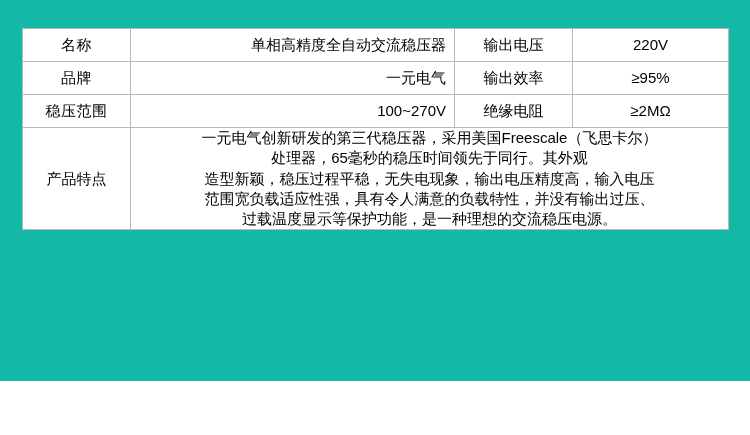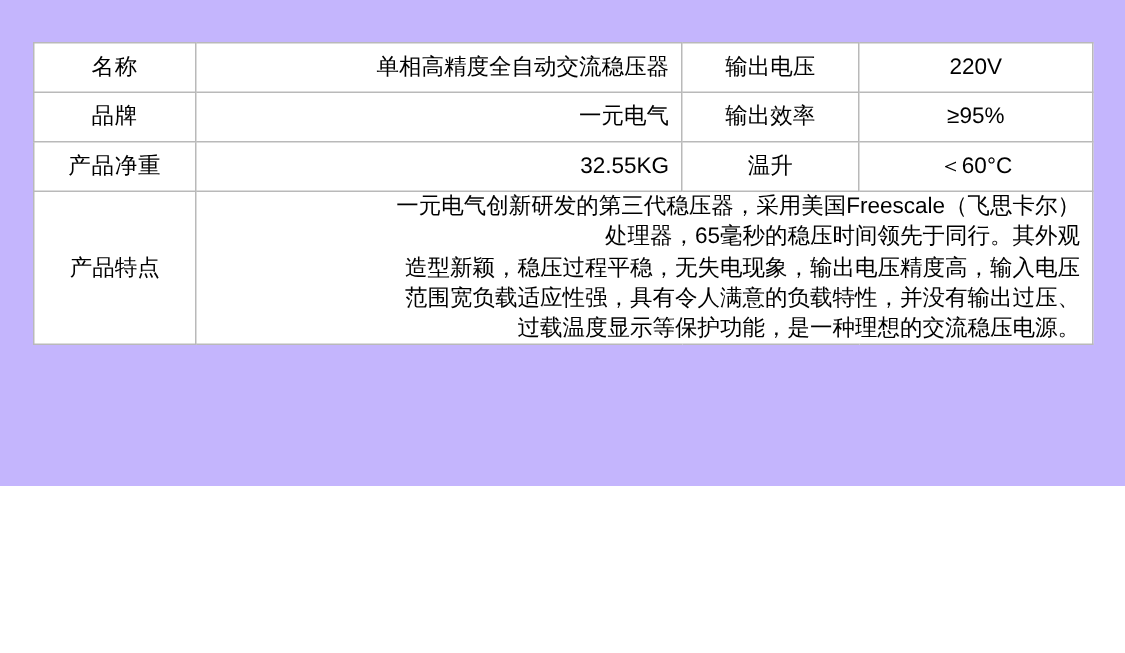--- a/index.html
+++ b/index.html
@@ -10,22 +10,22 @@
   body {
     width: 750px;
     height: 435px;
     font-family: "Liberation Sans", "DejaVu Sans", sans-serif;
     color: #000000;
     overflow: hidden;
   }
   .sheet {
     position: relative;
     width: 750px;
-    height: 324px;
-    background: #c4b5fd;
+    height: 381px;
+    background: #14b8a6;
     box-sizing: border-box;
   }
   table.spec {
     position: absolute;
     left: 22px;
     top: 28px;
     width: 706px;
     border-collapse: collapse;
     table-layout: fixed;
     background: #ffffff;
@@ -63,21 +63,21 @@
   .c2 { width: 324px; }
   .c3 { width: 118px; }
   .c4 { width: 156px; }
 
   td.feat-label {
     text-align: center;
     font-size: 16px;
     vertical-align: middle;
   }
   td.feat-body {
-    text-align: right;
+    text-align: center;
     font-size: 14.5px;
     line-height: 1.62;
     padding: 7px 10px 8px 12px;
     vertical-align: top;
   }
   .feat-body p {
     margin: 0;
   }
 </style>
 </head>
@@ -92,24 +92,24 @@
         <td class="label-r c3">输出电压</td>
         <td class="value-r c4">220V</td>
       </tr>
       <tr>
         <td class="label c1">品牌</td>
         <td class="value c2">一元电气</td>
         <td class="label-r c3">输出效率</td>
         <td class="value-r c4">≥95%</td>
       </tr>
       <tr>
-        <td class="label c1">产品净重</td>
-        <td class="value c2">32.55KG</td>
-        <td class="label-r c3">温升</td>
-        <td class="value-r c4">＜60°C</td>
+        <td class="label c1">稳压范围</td>
+        <td class="value c2">100~270V</td>
+        <td class="label-r c3">绝缘电阻</td>
+        <td class="value-r c4">≥2MΩ</td>
       </tr>
       <tr>
         <td class="feat-label c1">产品特点</td>
         <td class="feat-body" colspan="3">
           <p>一元电气创新研发的第三代稳压器，采用美国Freescale（飞思卡尔）</p>
           <p>处理器，65毫秒的稳压时间领先于同行。其外观</p>
           <p>造型新颖，稳压过程平稳，无失电现象，输出电压精度高，输入电压</p>
           <p>范围宽负载适应性强，具有令人满意的负载特性，并没有输出过压、</p>
           <p>过载温度显示等保护功能，是一种理想的交流稳压电源。</p>
         </td>

